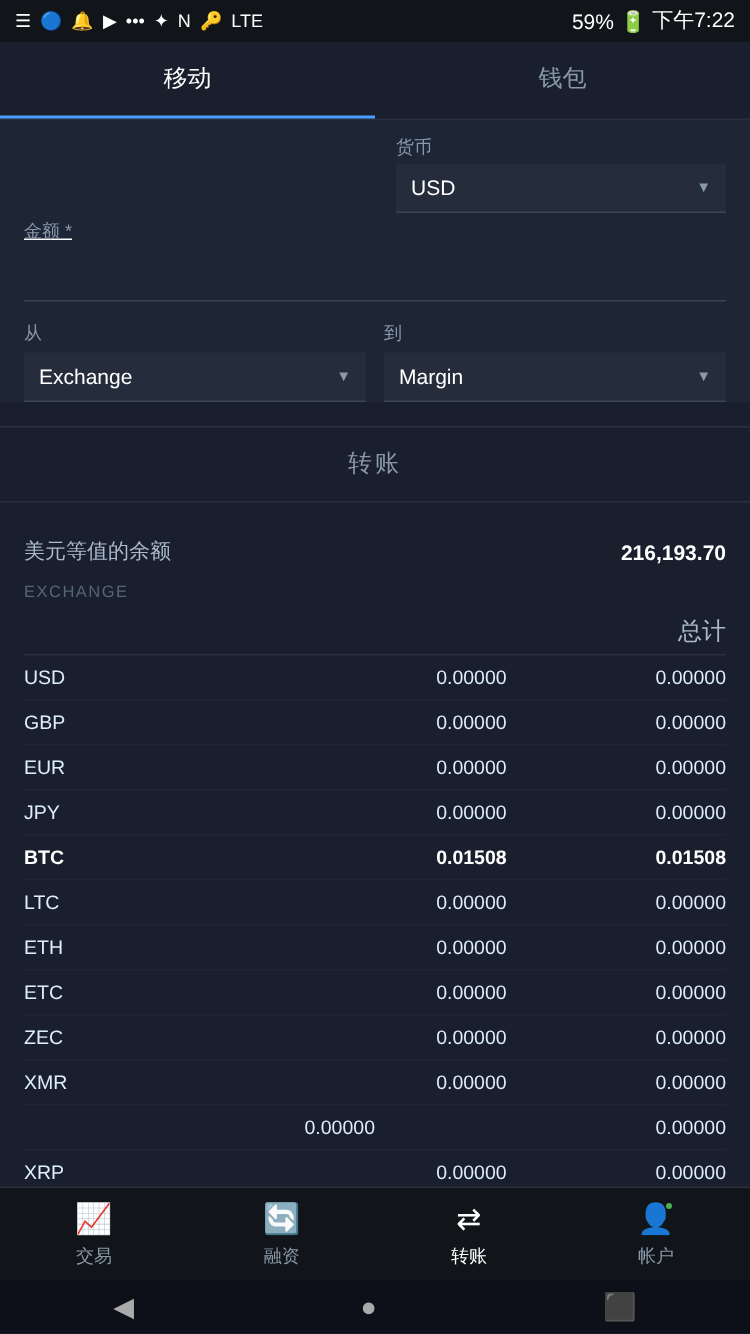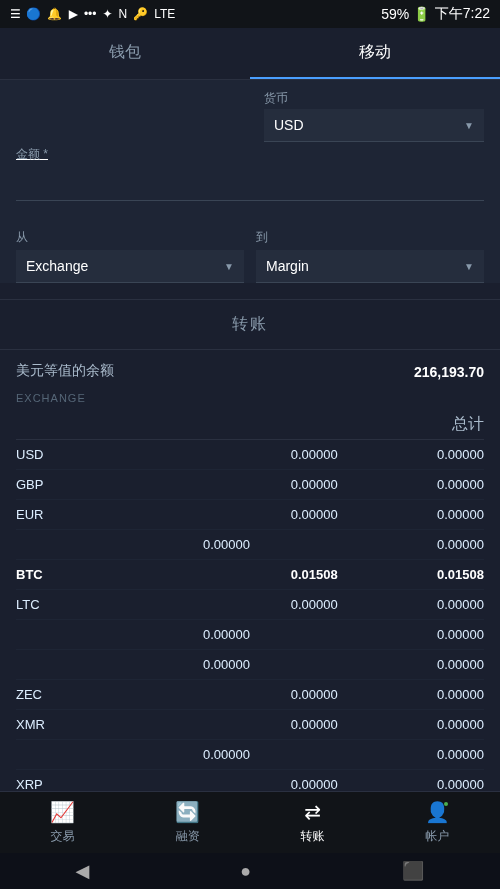--- a/index.html
+++ b/index.html
@@ -59,21 +59,21 @@
       margin-bottom: 4px;
     }
     .currency-label {
       font-size: 12px;
       color: #8899aa;
       margin-bottom: 2px;
     }
 
     
     .amount-row {
-      margin-bottom: 28px;
+      margin-bottom: 13px;
       text-decoration: underline;
     }
     .field-label {
       font-size: 12px;
       color: #8899aa;
       margin-bottom: 4px;
     }
     .field-input {
       width: 100%;
       background: transparent;
@@ -124,24 +124,24 @@
       border: none;
       color: #8899aa;
       font-size: 16px;
       cursor: pointer;
       letter-spacing: 2px;
     }
 
     
     .balance-section {
       background: #1a1f2e;
-      padding: 12px 16px 6px 16px;
+      padding: 24px 16px 6px 16px;
       display: flex;
       justify-content: space-between;
-      align-items: flex-end;
+      align-items: center;
       border-top: 1px solid #2a3040;
     }
     .balance-label {
       font-size: 14px;
       color: #aabbcc;
     }
     .balance-value {
       font-size: 14px;
       color: #fff;
       font-weight: bold;
@@ -244,22 +244,22 @@
     <span>LTE</span>
   </div>
   <div class="status-right">
     <span>59%</span>
     <span>🔋</span>
     <span>下午7:22</span>
   </div>
 </div>
 
 <div class="top-tabs">
+  <div class="top-tab active">移动</div>
   <div class="top-tab">钱包</div>
-  <div class="top-tab active">移动</div>
 </div>
 
 <div class="form-area">
 
   <div class="currency-row">
     <div class="currency-col">
       <div class="currency-label">货币</div>
       <div class="dropdown-box">
         <span>USD</span>
         <span class="chevron">▼</span>
@@ -316,38 +316,41 @@
       <div class="cell-name">GBP</div>
       <div class="cell-total">0.00000</div>
       <div class="cell-avail">0.00000</div>
     </div>
       <div class="table-row">
       <div class="cell-name">EUR</div>
       <div class="cell-total">0.00000</div>
       <div class="cell-avail">0.00000</div>
     </div>
       <div class="table-row">
+      <div class="cell-name">JPY</div>
       <div class="cell-total">0.00000</div>
       <div class="cell-avail">0.00000</div>
     </div>
       <div class="table-row">
       <div class="cell-name highlight">BTC</div>
       <div class="cell-total highlight">0.01508</div>
       <div class="cell-avail highlight">0.01508</div>
     </div>
       <div class="table-row">
       <div class="cell-name">LTC</div>
       <div class="cell-total">0.00000</div>
       <div class="cell-avail">0.00000</div>
     </div>
       <div class="table-row">
-      <div class="cell-total">0.00000</div>
-      <div class="cell-avail">0.00000</div>
-    </div>
-      <div class="table-row">
+      <div class="cell-name">ETH</div>
+      <div class="cell-total">0.00000</div>
+      <div class="cell-avail">0.00000</div>
+    </div>
+      <div class="table-row">
+      <div class="cell-name">ETC</div>
       <div class="cell-total">0.00000</div>
       <div class="cell-avail">0.00000</div>
     </div>
       <div class="table-row">
       <div class="cell-name">ZEC</div>
       <div class="cell-total">0.00000</div>
       <div class="cell-avail">0.00000</div>
     </div>
       <div class="table-row">
       <div class="cell-name">XMR</div>

